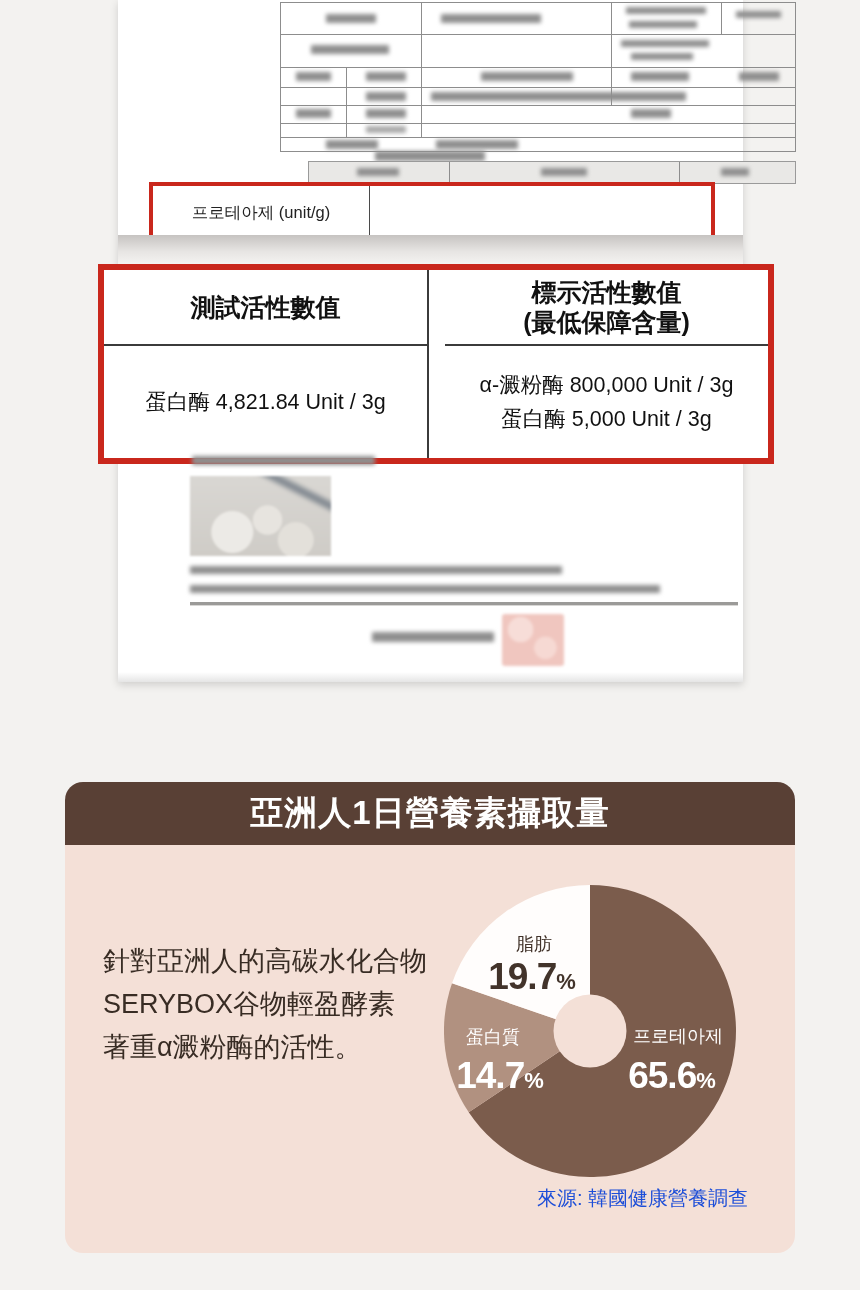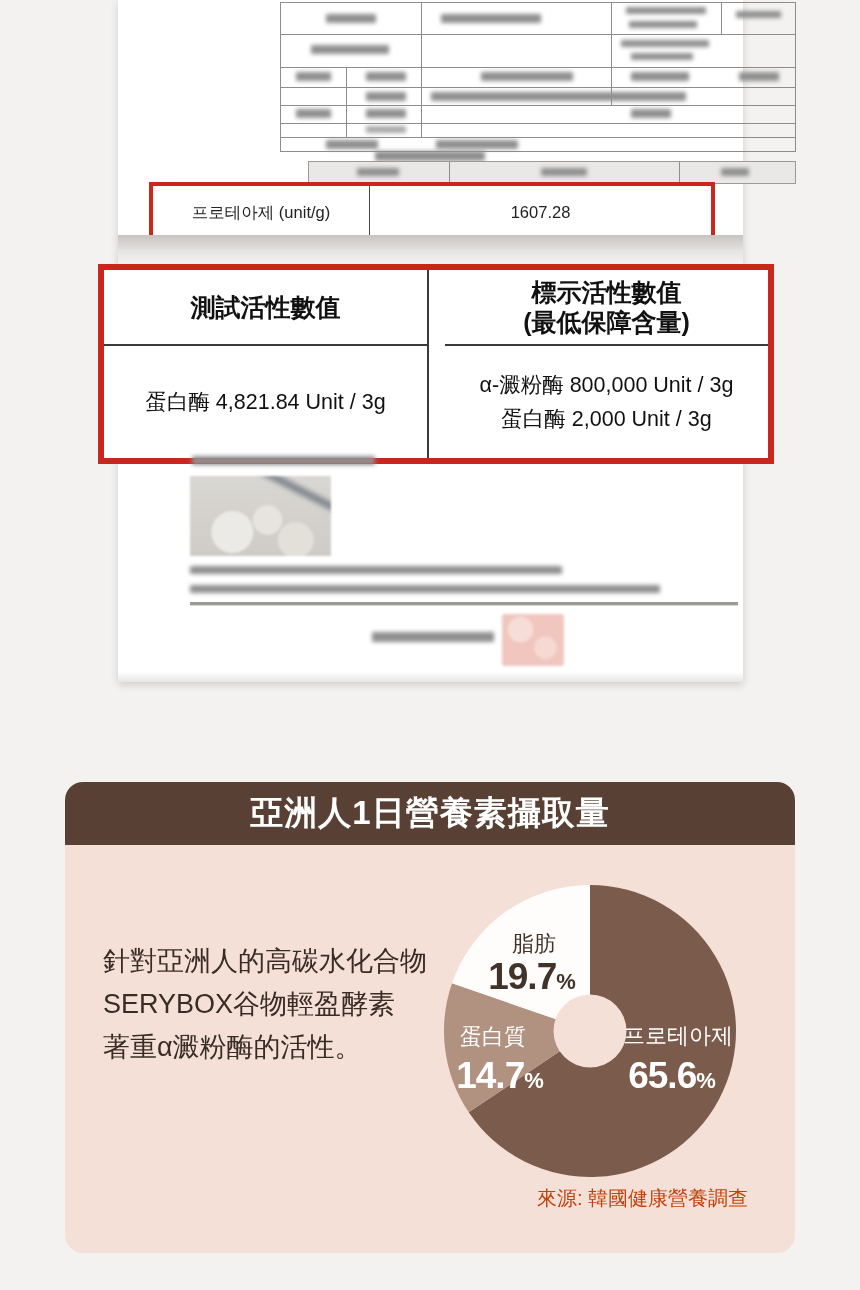--- a/index.html
+++ b/index.html
@@ -89,27 +89,27 @@
   .section-body{
     position:absolute;left:65px;top:845px;width:730px;height:408px;
     background:#f4e0d7;border-radius:0 0 18px 18px;
   }
   .description{
     position:absolute;left:103px;top:940px;width:360px;
     font-size:27px;line-height:43px;color:#382c24;
   }
   .donut-wrap{position:absolute;left:444px;top:885px;width:292px;height:292px;}
   .donut-wrap svg{display:block;}
-  .slice-label{position:absolute;transform:translate(-50%,-50%);font-size:22px;white-space:nowrap;}
+  .slice-label{position:absolute;transform:translate(-50%,-50%);font-size:18px;white-space:nowrap;}
   .slice-pct{position:absolute;transform:translate(-50%,-50%);font-weight:700;white-space:nowrap;font-size:37px;letter-spacing:-1px;}
   .slice-pct .pct-sign{font-size:22px;font-weight:700;letter-spacing:0;}
   .on-dark{color:#ffffff;}
   .on-light{color:#42332a;}
   .source-caption{
-    position:absolute;left:537px;top:1185px;font-size:20px;color:#c2410c;white-space:nowrap;text-align:right;
+    position:absolute;left:537px;top:1185px;font-size:20px;color:#1d4ed8;white-space:nowrap;text-align:right;
   }
 </style>
 </head>
 <body>
 
 <div class="doc-page">
 
   <div class="doc-form">
     <div class="hl" style="left:0;top:31px;width:514px;"></div>
     <div class="hl" style="left:0;top:64px;width:514px;"></div>
@@ -150,21 +150,20 @@
     <div class="vl" style="left:370px;top:0;height:21px;"></div>
     <div class="bar" style="left:48px;top:6px;width:42px;height:8px;"></div>
     <div class="bar" style="left:232px;top:6px;width:46px;height:8px;"></div>
     <div class="bar" style="left:412px;top:6px;width:28px;height:8px;"></div>
   </div>
 </div>
 
 <div class="enzyme-table">
   <div class="enzyme-row">
     <div class="cell-label">프로테아제 (unit/g)</div>
-    <div class="cell-value">1607.28</div>
   </div>
 </div>
 
 <div class="page-curl"></div>
 
 <div class="activity-table">
   <div class="activity-col">
     <div class="activity-head">
       <div>測試活性數值</div>
     </div>
@@ -172,21 +171,21 @@
       <div>蛋白酶 4,821.84 Unit / 3g</div>
     </div>
   </div>
   <div class="activity-col">
     <div class="activity-head">
       <div>標示活性數值</div>
       <div>(最低保障含量)</div>
     </div>
     <div class="activity-body">
       <div>α-澱粉酶 800,000 Unit / 3g</div>
-      <div>蛋白酶 2,000 Unit / 3g</div>
+      <div>蛋白酶 5,000 Unit / 3g</div>
     </div>
   </div>
 </div>
 
 <div class="bar" style="left:192px;top:456px;width:183px;"></div>
 <div class="sample-photo">
   <div class="spoon-streak"></div>
 </div>
 <div class="bar" style="left:190px;top:566px;width:372px;height:8px;"></div>
 <div class="bar" style="left:190px;top:585px;width:470px;height:8px;"></div>

